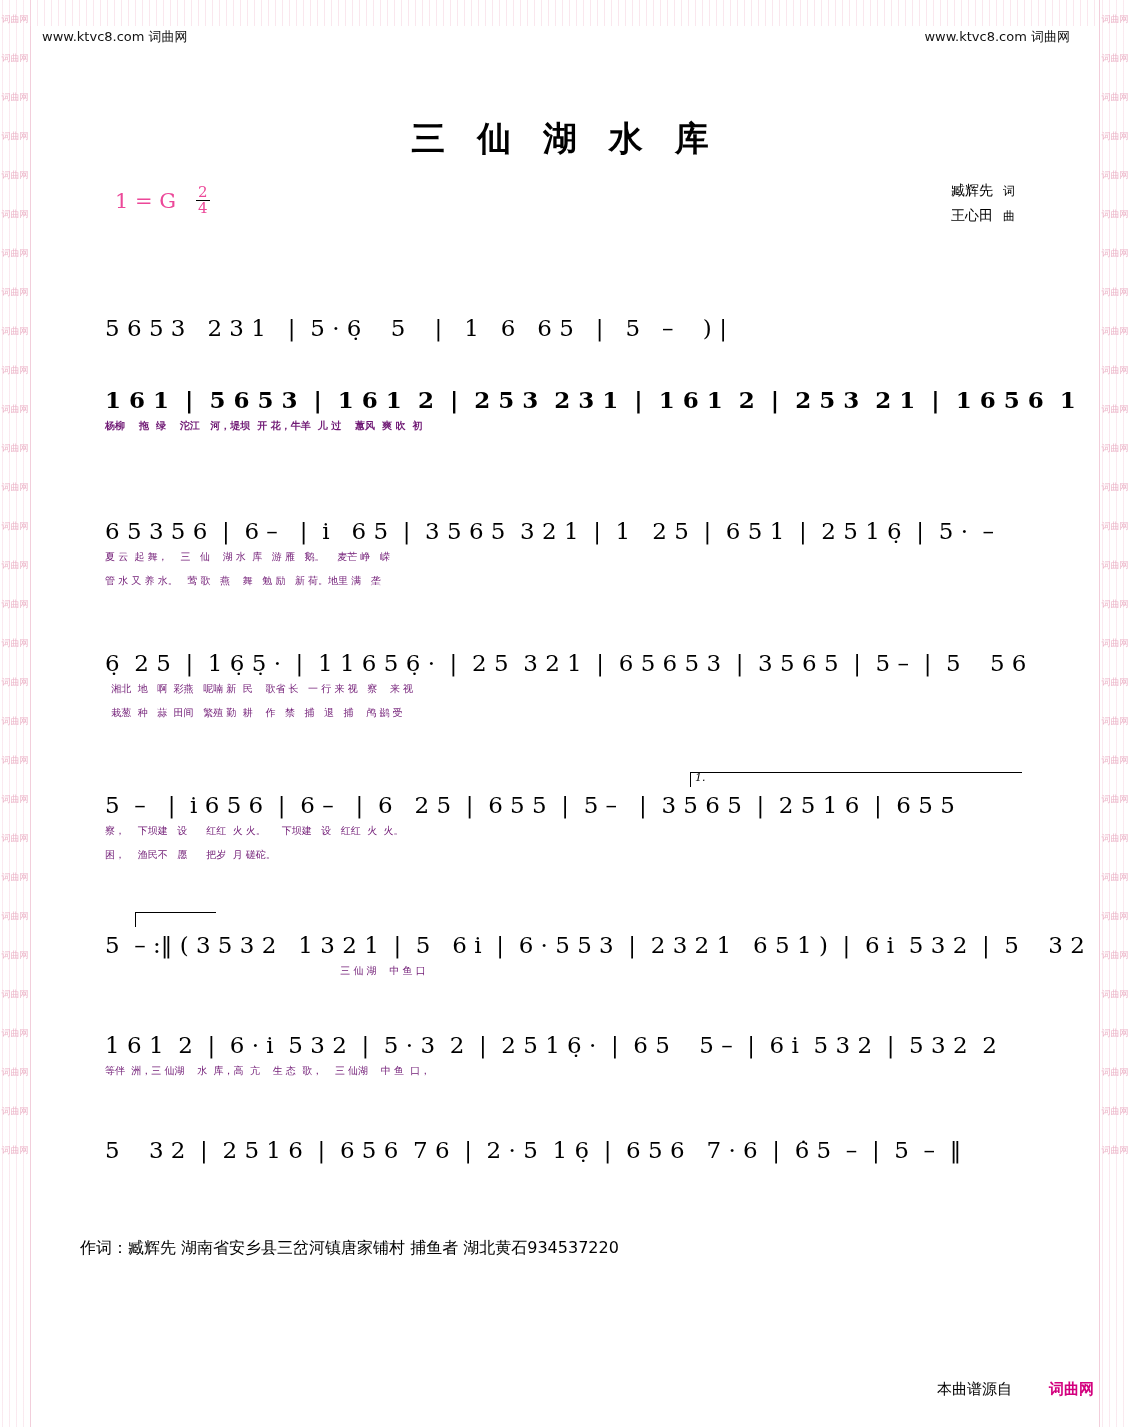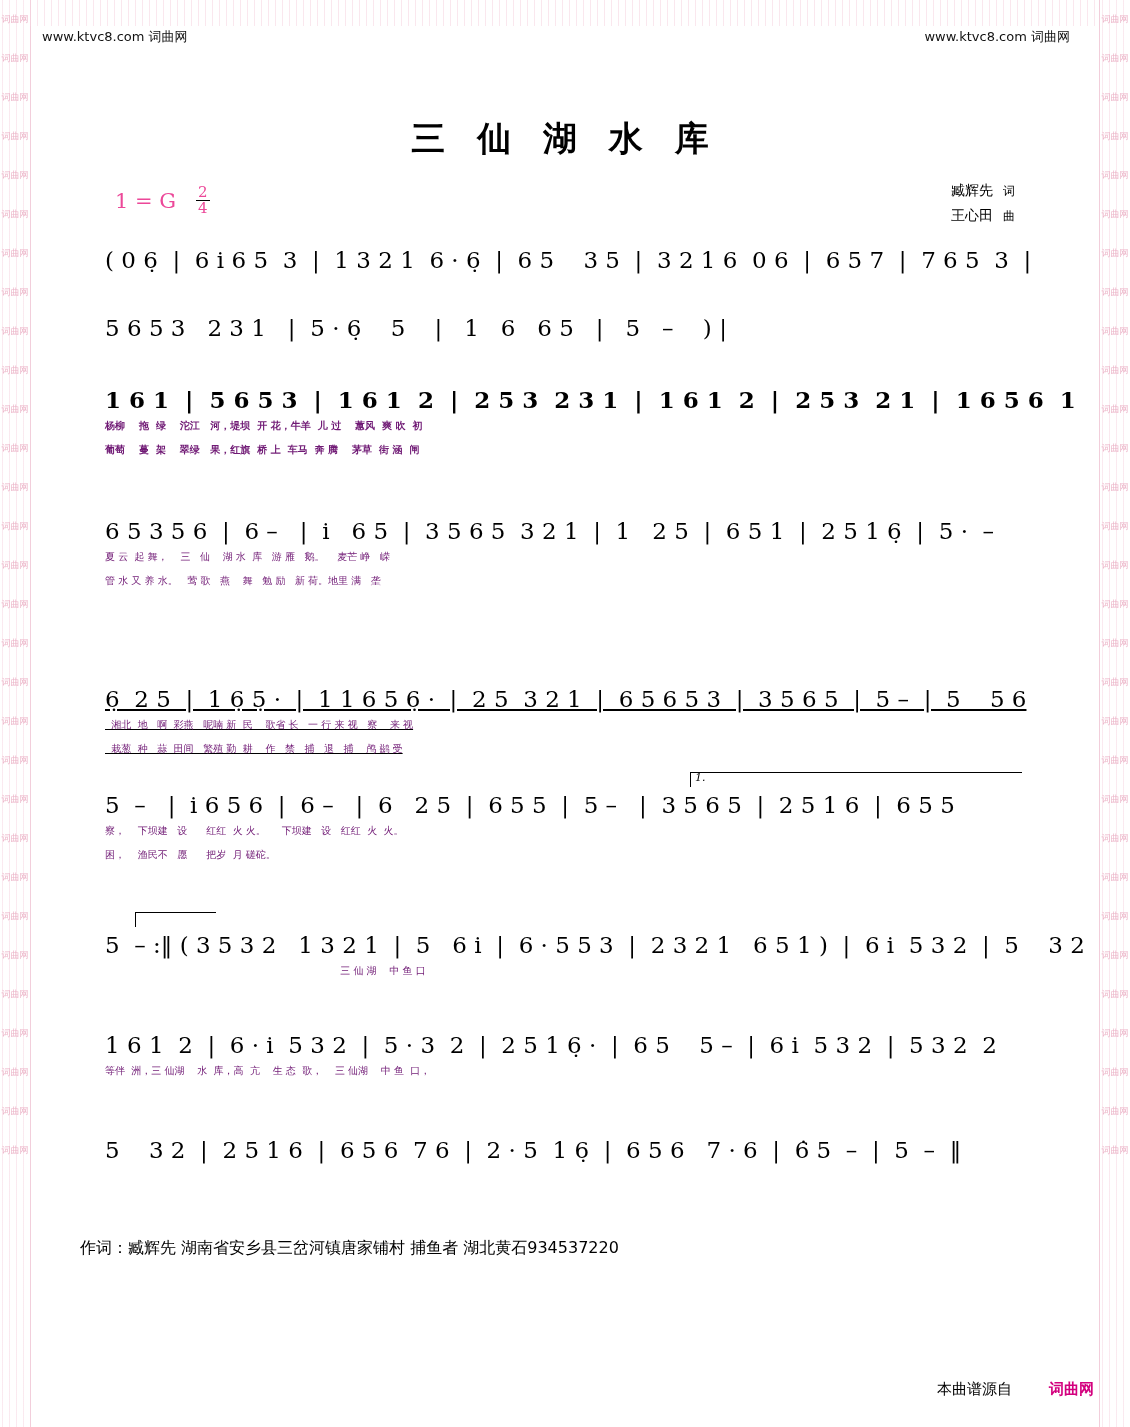--- a/index.html
+++ b/index.html
@@ -184,41 +184,37 @@
 
   <div class="credits">
     <div>
       <span>臧辉先</span><span class="role">词</span>
     </div>
     <div>
       <span>王心田</span><span class="role">曲</span>
     </div>
   </div>
 
-  <div class="system" style="top:245px;">
-    <div class="notes">( 0 6̣  |  6 i 6 5  3  |  1 3 2 1  6 · 6̣  |  6 5    3 5  |  3 2 1 6  0 6  |  6 5 7  |  7 6 5  3  |</div>
-  </div>
 
   <div class="system" style="top:313px;">
     <div class="notes">5 6 5 3   2 3 1   |  5 · 6̣    5    |   1   6   6 5   |   5   –    ) |</div>
   </div>
 
   <div class="system" style="top:385px;font-weight:bold;">
     <div class="notes">1 6 1  |  5 6 5 3  |  1 6 1  2  |  2 5 3  2 3 1  |  1 6 1  2  |  2 5 3  2 1  |  1 6 5 6  1</div>
     <div class="lyr">杨柳    拖  绿    沱江   河，堤坝  开 花，牛羊  儿 过    蕙风  爽 吹  初</div>
-    <div class="lyr lyr2">葡萄    蔓  架    翠绿   果，红旗  桥 上  车马  奔 腾    茅草  街 涵  闸</div>
   </div>
 
   <div class="system" style="top:516px;">
     <div class="notes">6 5 3 5 6  |  6 –   |  i   6 5  |  3 5 6 5  3 2 1  |  1   2 5  |  6 5 1  |  2 5 1 6̣  |  5 ·  –</div>
     <div class="lyr">夏 云  起 舞，    三   仙    湖 水  库   游 雁   鹅。    麦芒 峥   嵘</div>
     <div class="lyr lyr2">管 水 又 养 水。   莺 歌   燕    舞   勉 励   新 荷。地里 满   垄</div>
   </div>
 
-  <div class="system" style="top:684px;text-decoration:underline;">
+  <div class="system" style="top:648px;">
     <div class="notes">6̣  2 5  |  1 6̣ 5̣ ·  |  1 1 6 5 6̣ ·  |  2 5  3 2 1  |  6 5 6 5 3  |  3 5 6 5  |  5 –  |  5    5 6</div>
     <div class="lyr">  湘北  地   啊  彩燕   呢喃 新  民    歌省 长   一 行 来 视   察    来 视</div>
     <div class="lyr lyr2">  栽葱  种   蒜  田间   繁殖 勤  耕    作   禁   捕   退   捕    鸬 鹚 受</div>
   </div>
 
   <div class="system" style="top:790px;">
     <div class="volta" style="left:585px;right:8px;top:-18px;">
         <span>1.</span>
       </div>
     <div class="notes">5  –   |  i 6 5 6  |  6 –   |  6   2 5  |  6 5 5  |  5 –   |  3 5 6 5  |  2 5 1 6  |  6 5 5</div>

